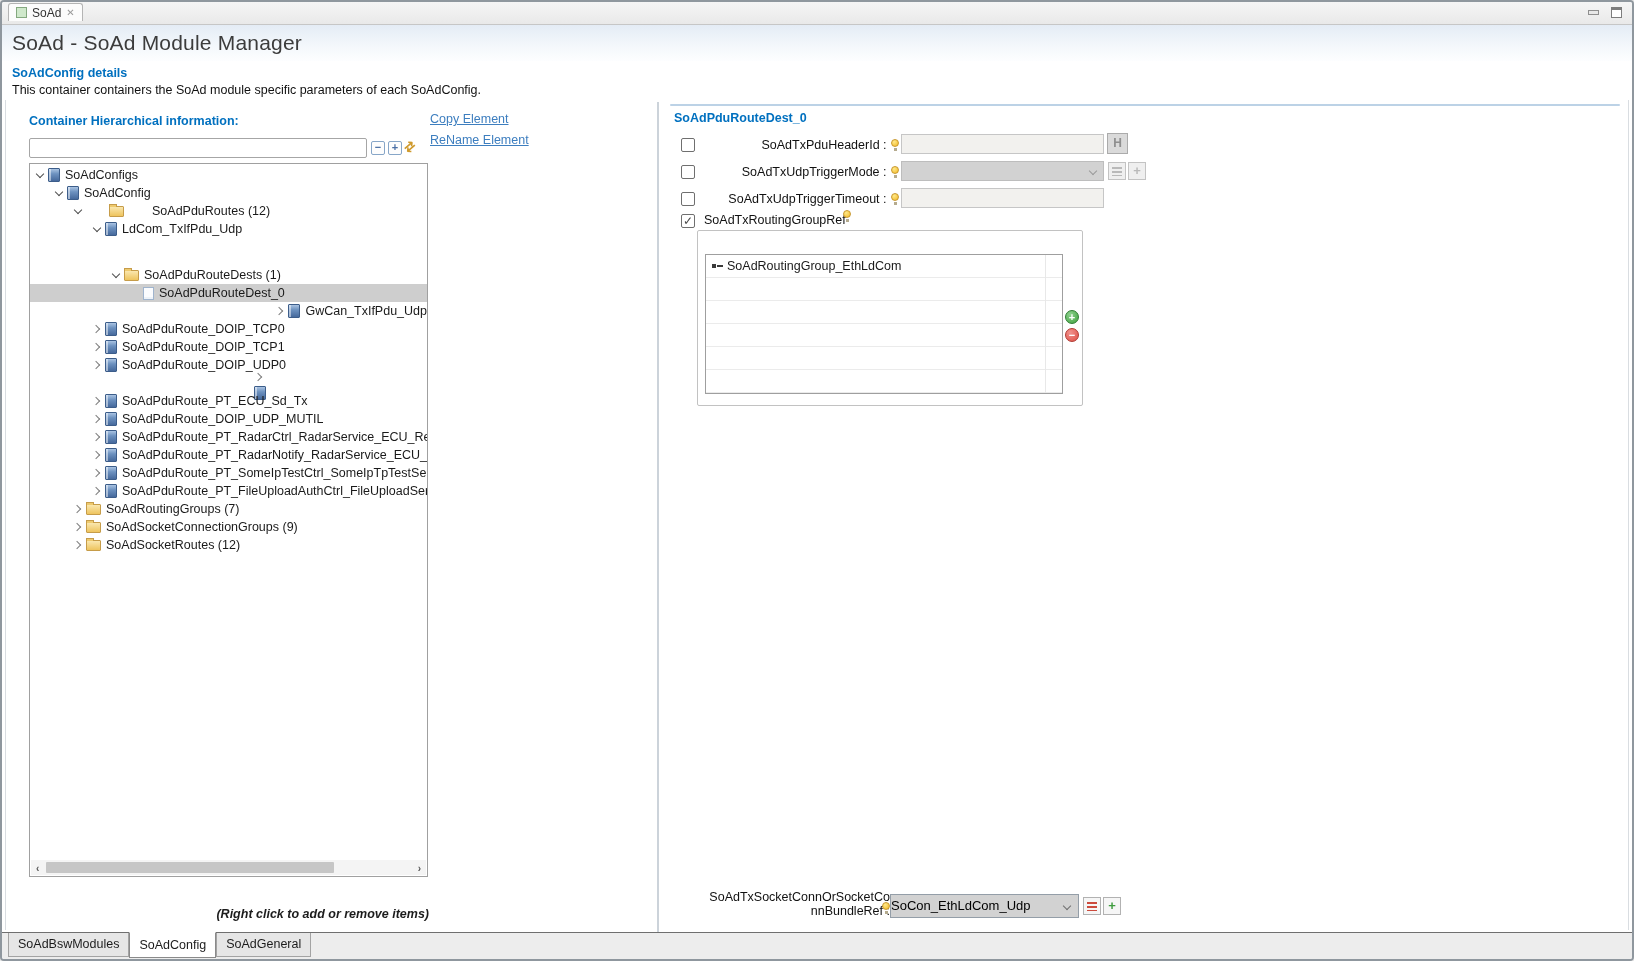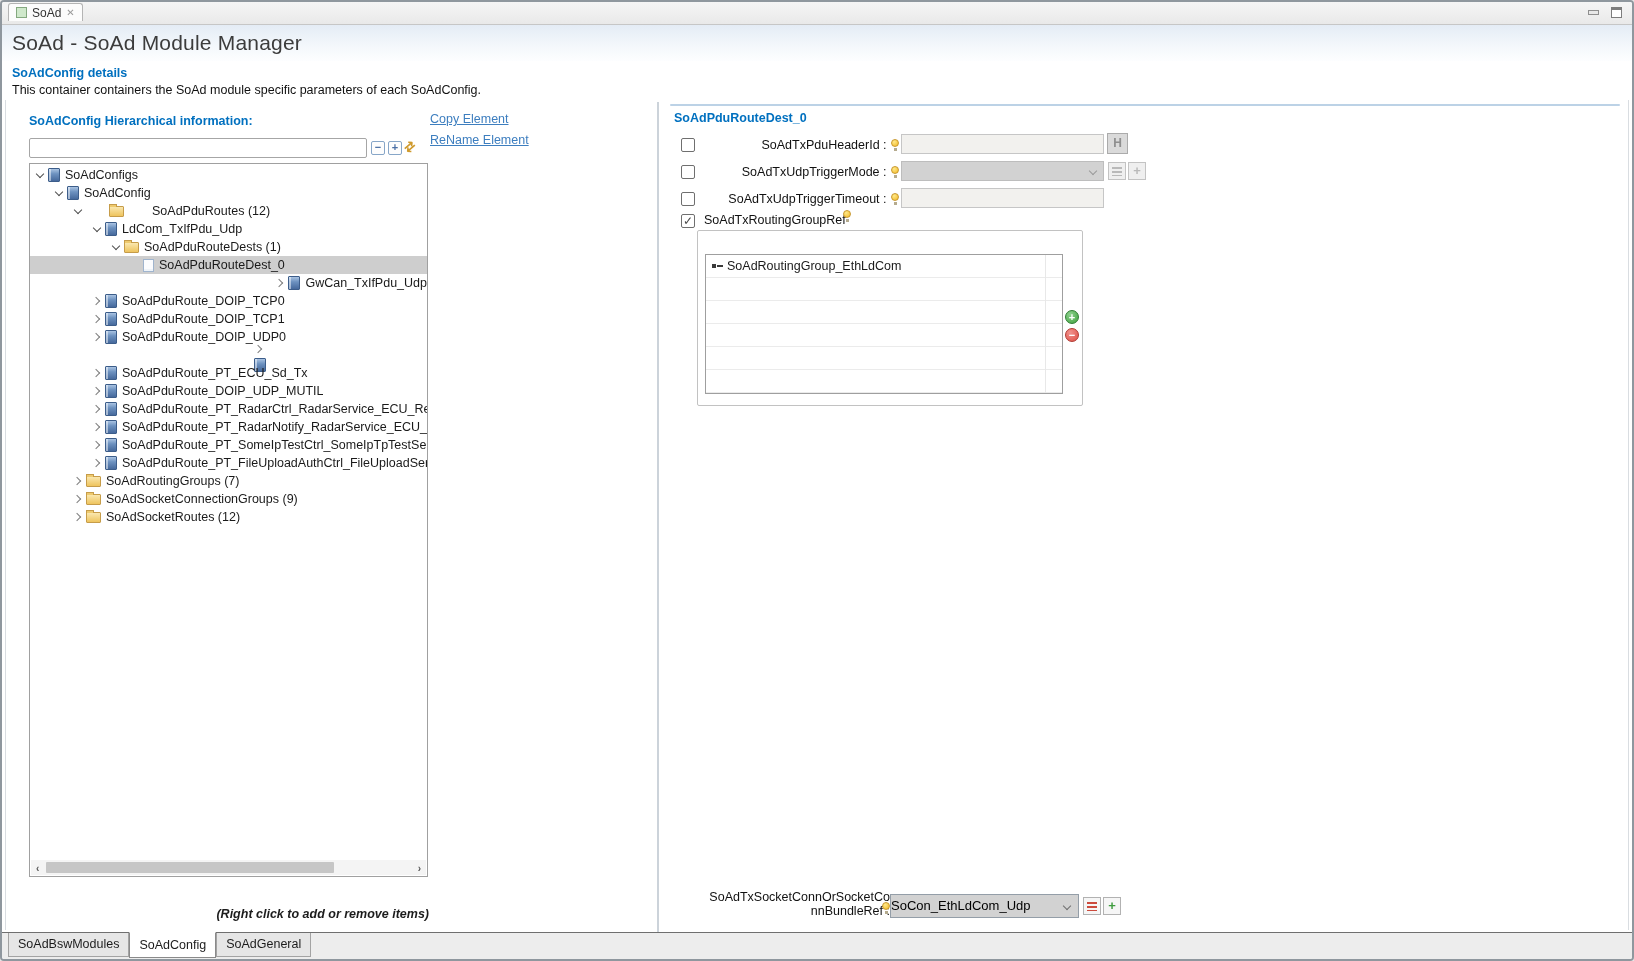--- a/index.html
+++ b/index.html
@@ -113,33 +113,33 @@
     </div>
   </div>
 
   <div class="titlebar">
     <h1>SoAd - SoAd Module Manager</h1>
   </div>
   <div class="section-head">SoAdConfig details</div>
   <div class="section-desc">This container containers the SoAd module specific parameters of each SoAdConfig.</div>
   <div class="content-frame"></div>
 
-  <div class="lp-heading">SoAdConfig Hierarchical information:</div>
+  <div class="lp-heading">Container Hierarchical information:</div>
   <input class="filter-input" type="text" value="" style="">
   <span class="mini-btn" style="left:369px; top:139px;">−</span>
   <span class="mini-btn" style="left:386px; top:139px;">+</span>
   <span class="swap-icon">⇄</span>
 
   <div class="tree-box">
     <div class="tree-rows">
         <div class="tree-row" style="padding-left: 4px;"><span class="twistie open"></span><span class="ticon module"></span><span class="tlabel">SoAdConfigs</span></div>
         <div class="tree-row" style="padding-left: 23px;"><span class="twistie open"></span><span class="ticon module"></span><span class="tlabel">SoAdConfig</span></div>
         <div class="tree-row" style="padding-left: 42px; gap: 23px;"><span class="twistie open"></span><span class="ticon folder"></span><span class="tlabel">SoAdPduRoutes (12)</span></div>
         <div class="tree-row" style="padding-left: 61px;"><span class="twistie open"></span><span class="ticon module"></span><span class="tlabel">LdCom_TxIfPdu_Udp</span></div>
-        <div class="tree-row" style="padding-left: 80px;"><span class="twistie open"></span><span class="ticon folder"></span><span class="tlabel">SoAdPduRouteDests (1)</span></div>
+        <div class="tree-row" style="padding-left: 80px; margin-top: 28px;"><span class="twistie open"></span><span class="ticon folder"></span><span class="tlabel">SoAdPduRouteDests (1)</span></div>
         <div class="tree-row selected" style="padding-left: 99px;"><span class="twistie leaf"></span><span class="ticon doc"></span><span class="tlabel">SoAdPduRouteDest_0</span></div>
         <div class="tree-row" style="padding-left: 61px; justify-content: flex-end;"><span class="twistie closed"></span><span class="ticon module"></span><span class="tlabel">GwCan_TxIfPdu_Udp</span></div>
         <div class="tree-row" style="padding-left: 61px;"><span class="twistie closed"></span><span class="ticon module"></span><span class="tlabel">SoAdPduRoute_DOIP_TCP0</span></div>
         <div class="tree-row" style="padding-left: 61px;"><span class="twistie closed"></span><span class="ticon module"></span><span class="tlabel">SoAdPduRoute_DOIP_TCP1</span></div>
         <div class="tree-row" style="padding-left: 61px;"><span class="twistie closed"></span><span class="ticon module"></span><span class="tlabel">SoAdPduRoute_DOIP_UDP0</span></div>
         <div class="tree-row" style="padding-left: 61px; flex-direction: column;"><span class="twistie closed"></span><span class="ticon module"></span><span class="tlabel">SoAdPduRoute_DOIP_UDP1</span></div>
         <div class="tree-row" style="padding-left: 61px;"><span class="twistie closed"></span><span class="ticon module"></span><span class="tlabel">SoAdPduRoute_PT_ECU_Sd_Tx</span></div>
         <div class="tree-row" style="padding-left: 61px;"><span class="twistie closed"></span><span class="ticon module"></span><span class="tlabel">SoAdPduRoute_DOIP_UDP_MUTIL</span></div>
         <div class="tree-row" style="padding-left: 61px;"><span class="twistie closed"></span><span class="ticon module"></span><span class="tlabel">SoAdPduRoute_PT_RadarCtrl_RadarService_ECU_Retu</span></div>
         <div class="tree-row" style="padding-left: 61px;"><span class="twistie closed"></span><span class="ticon module"></span><span class="tlabel">SoAdPduRoute_PT_RadarNotify_RadarService_ECU_Ev</span></div>

